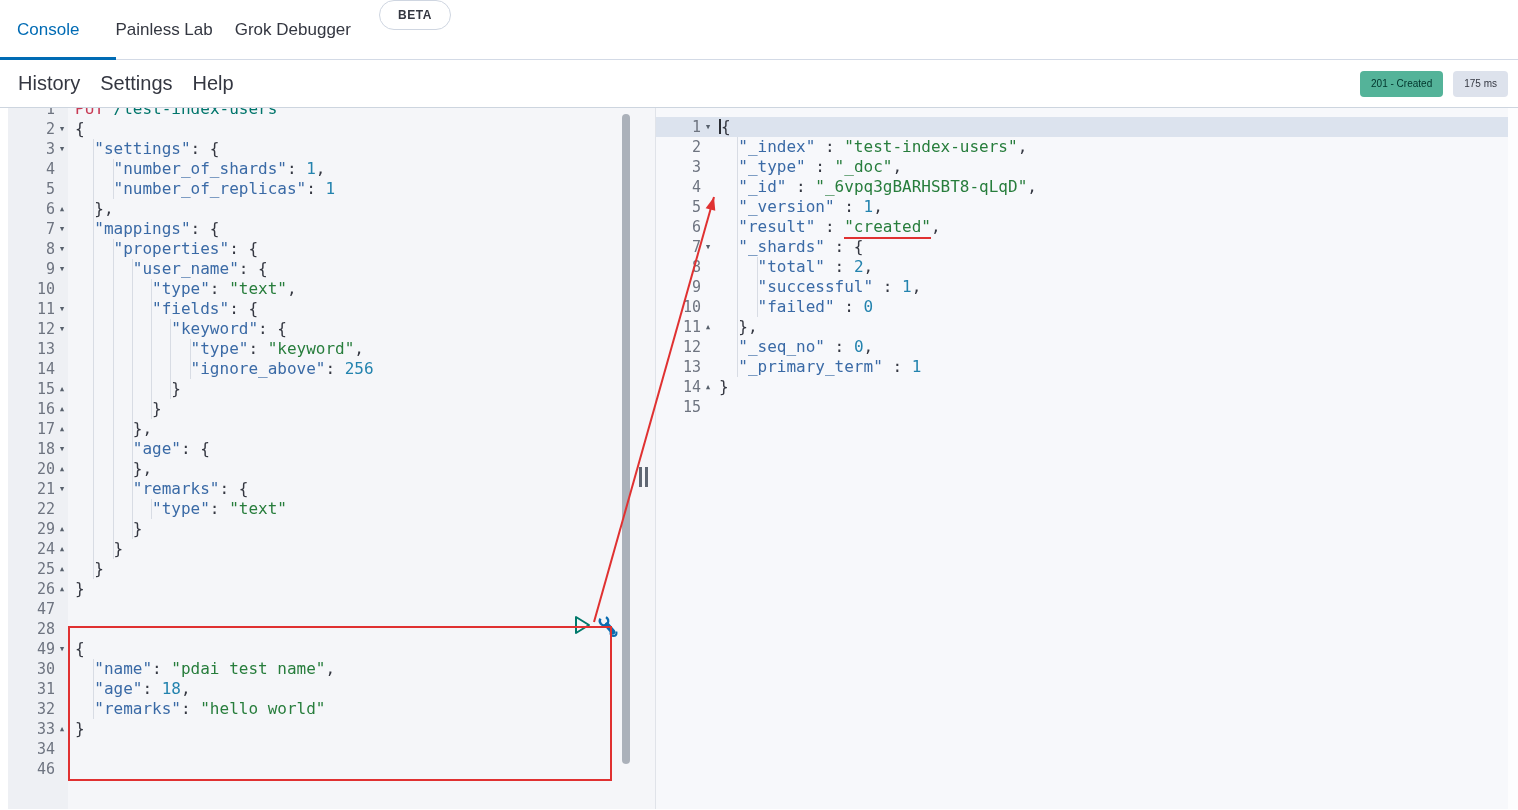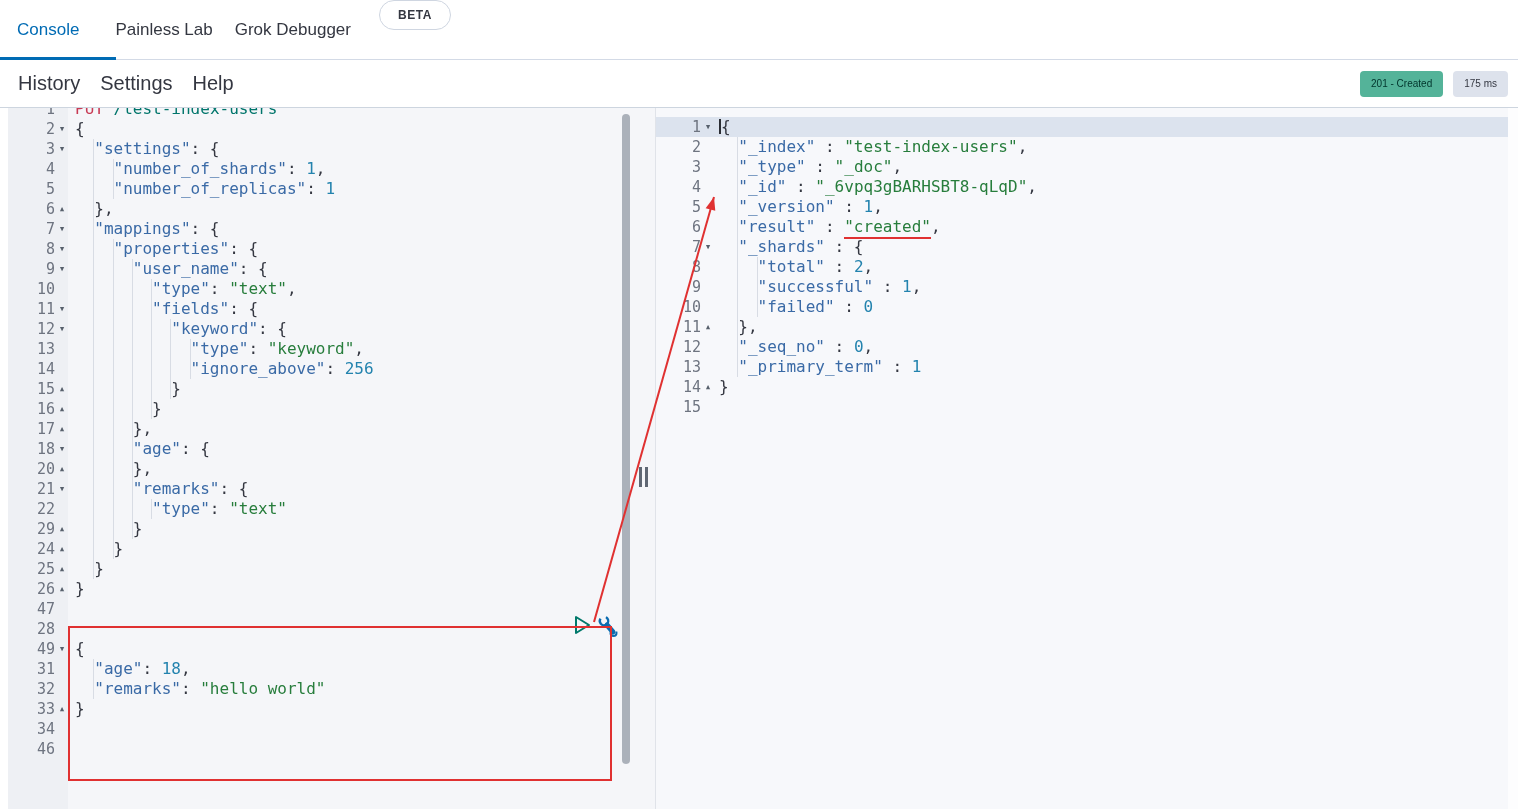--- a/index.html
+++ b/index.html
@@ -107,20 +107,21 @@
         <div class="cl"><span class="ln">20</span><span class="fold">▴</span><span class="code"><span class="ind" style="width: 6ch;"></span><span class="tk-p">},</span></span></div>
         <div class="cl"><span class="ln">21</span><span class="fold">▾</span><span class="code"><span class="ind" style="width: 6ch;"></span><span class="tk-k">"remarks"</span><span class="tk-p">: {</span></span></div>
         <div class="cl"><span class="ln">22</span><span class="fold"></span><span class="code"><span class="ind" style="width: 8ch;"></span><span class="tk-k">"type"</span><span class="tk-p">: </span><span class="tk-s">"text"</span></span></div>
         <div class="cl"><span class="ln">29</span><span class="fold">▴</span><span class="code"><span class="ind" style="width: 6ch;"></span><span class="tk-p">}</span></span></div>
         <div class="cl"><span class="ln">24</span><span class="fold">▴</span><span class="code"><span class="ind" style="width: 4ch;"></span><span class="tk-p">}</span></span></div>
         <div class="cl"><span class="ln">25</span><span class="fold">▴</span><span class="code"><span class="ind" style="width: 2ch;"></span><span class="tk-p">}</span></span></div>
         <div class="cl"><span class="ln">26</span><span class="fold">▴</span><span class="code"><span class="tk-p">}</span></span></div>
         <div class="cl"><span class="ln">47</span><span class="fold"></span><span class="code"></span></div>
         <div class="cl"><span class="ln">28</span><span class="fold"></span></div>
         <div class="cl"><span class="ln">49</span><span class="fold">▾</span><span class="code"><span class="tk-p">{</span></span></div>
+        <div class="cl"><span class="ln">30</span><span class="fold"></span><span class="code"><span class="ind" style="width: 2ch;"></span><span class="tk-k">"name"</span><span class="tk-p">: </span><span class="tk-s">"pdai test name"</span><span class="tk-p">,</span></span></div>
         <div class="cl"><span class="ln">31</span><span class="fold"></span><span class="code"><span class="ind" style="width: 2ch;"></span><span class="tk-k">"age"</span><span class="tk-p">: </span><span class="tk-n">18</span><span class="tk-p">,</span></span></div>
         <div class="cl"><span class="ln">32</span><span class="fold"></span><span class="code"><span class="ind" style="width: 2ch;"></span><span class="tk-k">"remarks"</span><span class="tk-p">: </span><span class="tk-s">"hello world"</span></span></div>
         <div class="cl"><span class="ln">33</span><span class="fold">▴</span><span class="code"><span class="tk-p">}</span></span></div>
         <div class="cl"><span class="ln">34</span><span class="fold"></span><span class="code"></span></div>
         <div class="cl"><span class="ln">46</span><span class="fold"></span><span class="code"></span></div>
       </div>
     <div class="scroll-thumb"></div>
   </div>
 
   <div class="pane pane-right">

